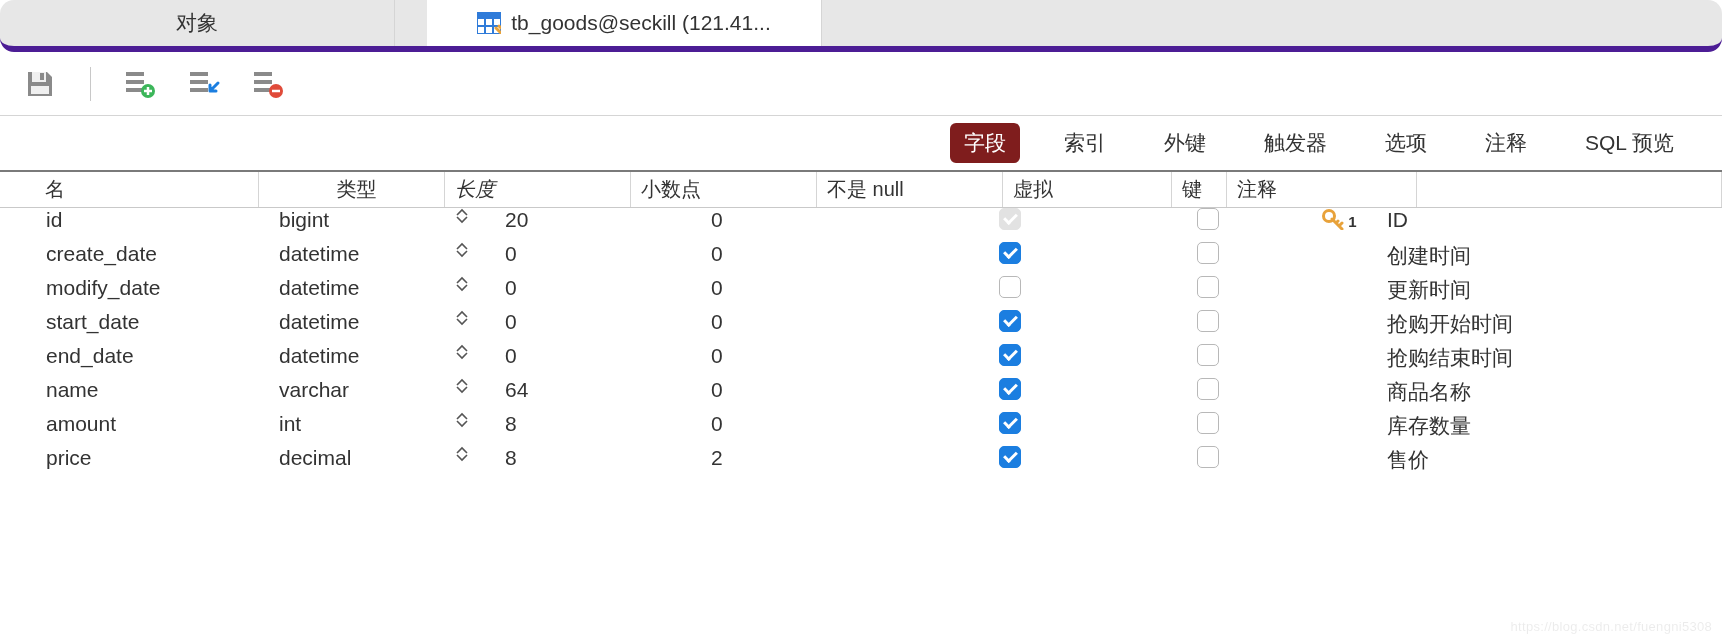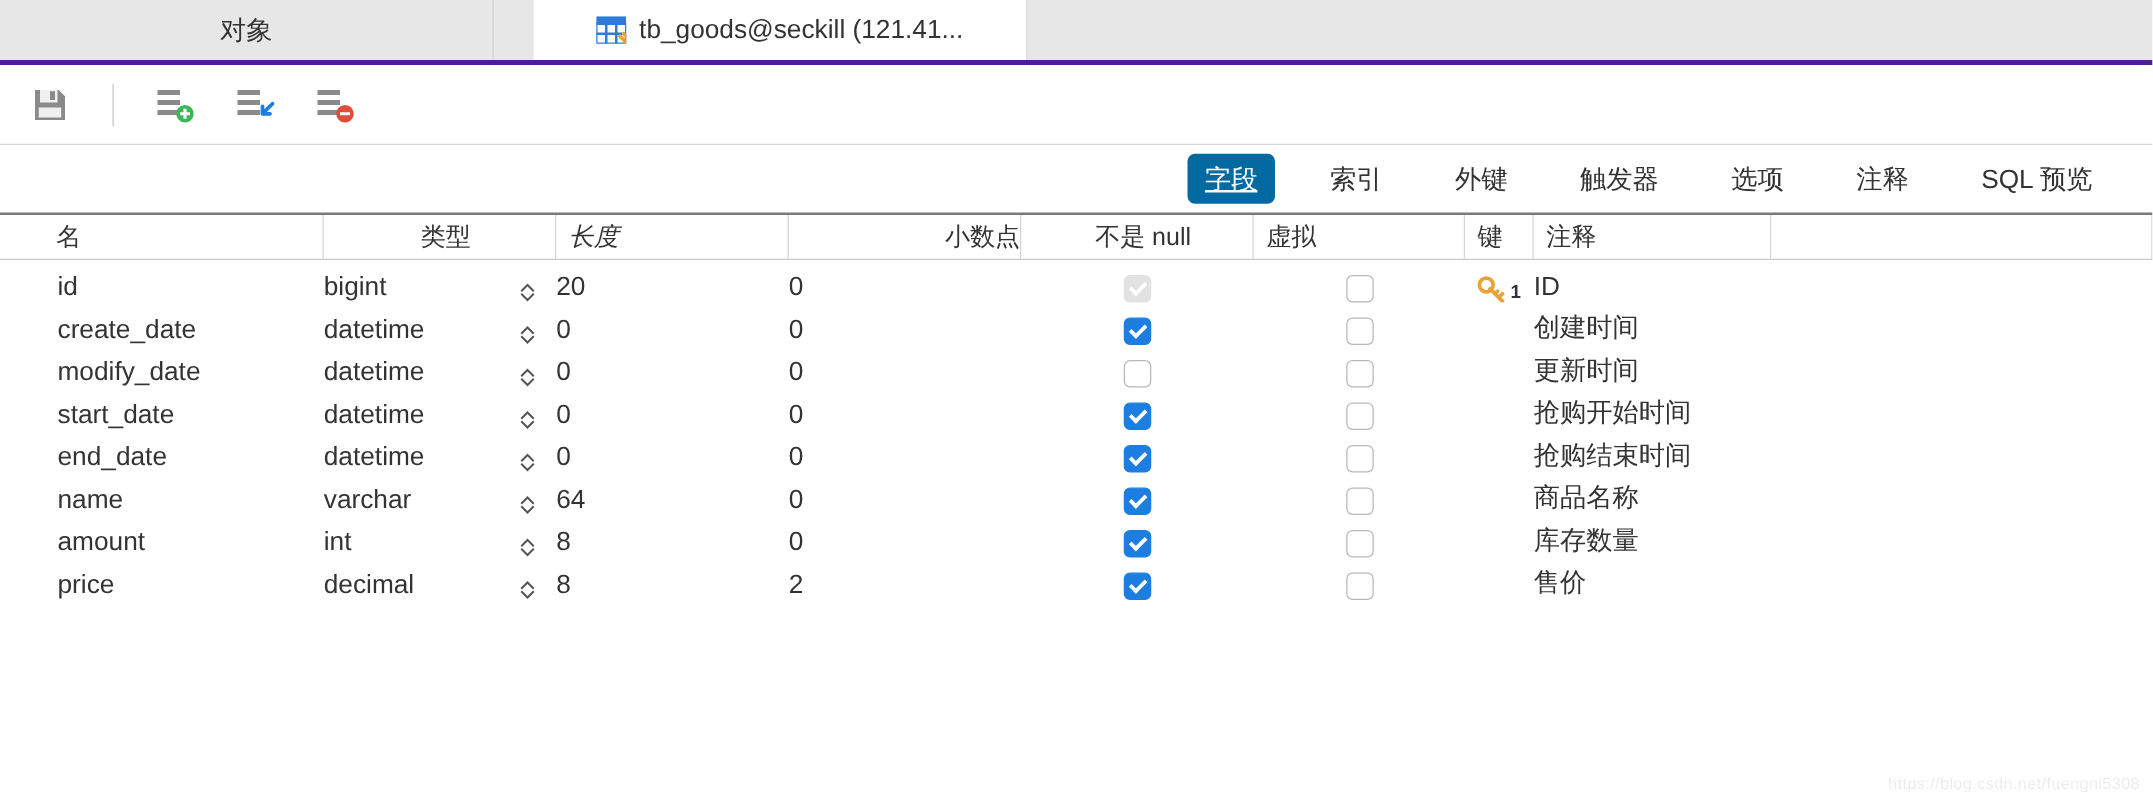--- a/index.html
+++ b/index.html
@@ -8,21 +8,22 @@
     font-size: 21px;
     color: #333;
     background: #fff;
     width: 1722px;
   }
   
   .tabbar {
     display: flex;
     height: 52px;
     background: #e7e7e7;
-    border-bottom: 4px solid #4c1d95;
+    border-bottom: 6px solid #4c1d95;
+    border-radius: 14px;
   }
   .tab {
     display: flex;
     align-items: center;
     justify-content: center;
     width: 395px;
     height: 100%;
     border-right: 1px solid #d5d5d5;
     gap: 10px;
     cursor: default;
@@ -68,56 +69,56 @@
     padding: 0 34px 0 0;
     border-bottom: 2px solid #7a7a7a;
   }
   .section-tabs .stab {
     padding: 6px 14px;
     border-radius: 6px;
     cursor: pointer;
     font-size: 21px;
   }
   .section-tabs .stab.active {
-    background: #0369a1;
+    background: #7f1d1d;
     color: #fff;
-    text-decoration: underline;
   }
   
   .grid-header {
     display: flex;
     height: 36px;
     align-items: center;
     border-bottom: 1px solid #c9c9c9;
     font-size: 20px;
     color: #333;
   }
   .gh {
     border-right: 1px solid #d5d5d5;
     padding-left: 10px;
     height: 100%;
     display: flex;
     align-items: center;
   }
   .col-name    { width: 224px; margin-left: 35px; }
   .col-type    { width: 186px; justify-content: center; }
   .col-len     { width: 186px; font-style: italic; }
-  .col-dec     { width: 186px; justify-content: flex-end; }
-  .col-notnull { width: 186px; justify-content: center; }
+  .col-dec     { width: 186px; }
+  .col-notnull { width: 186px; }
   .col-virtual { width: 169px; font-family: Liberation Mono, monospace; }
   .col-key     { width: 55px;  }
   .col-comment { width: 190px; }
   .col-rest    { flex: 1; }
   
   .row {
     display: flex;
-    align-items: flex-end;
+    align-items: flex-start;
     height: 34px;
     font-size: 21px;
     padding-left: 46px;
+    gap: 20px;
   }
   .c-name    { width: 213px; }
   .c-type    { width: 140px; }
   .c-spin    { width: 46px; display:flex; align-items:center; justify-content:center; }
   .c-len     { width: 186px; }
   .c-dec     { width: 186px; }
   .c-notnull { width: 186px; display:flex; align-items:center; justify-content:center; }
   .c-virtual { width: 169px; display:flex; align-items:center; justify-content:center; }
   .c-key     { width: 55px;  display:flex; align-items:center; justify-content:center; }
   .c-comment { flex: 1; }

